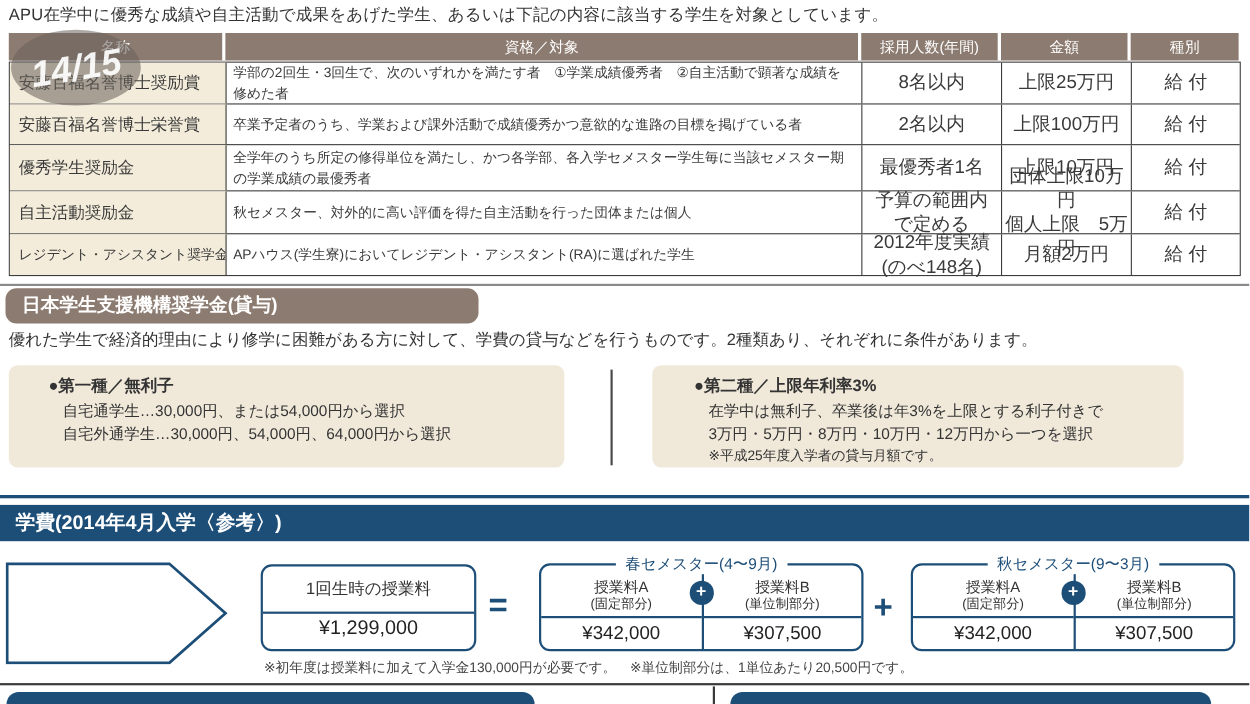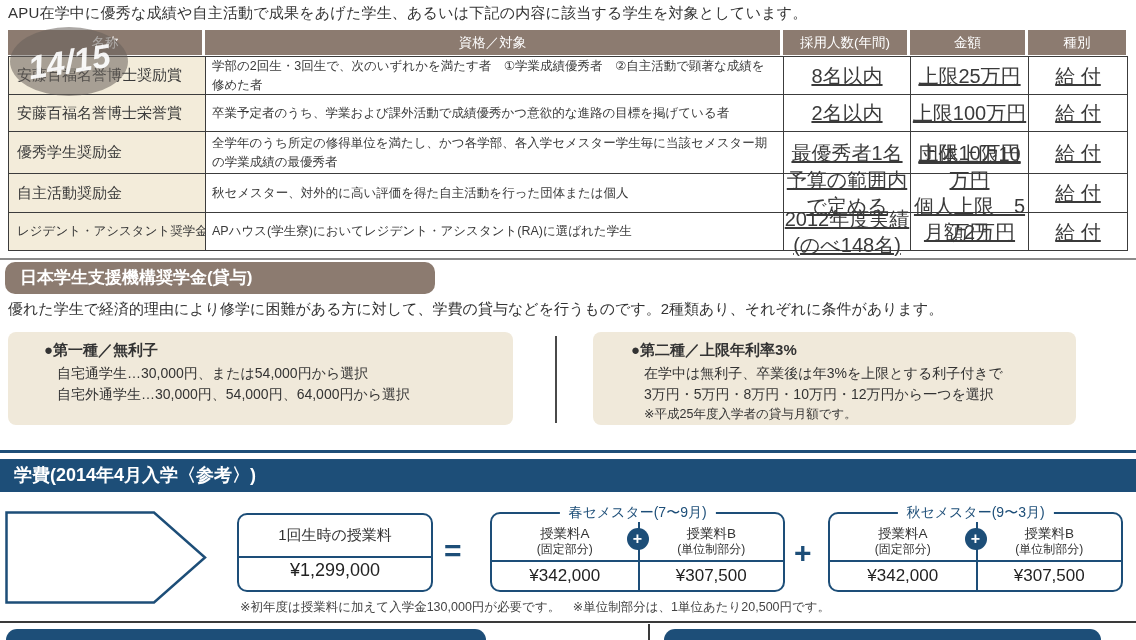--- a/index.html
+++ b/index.html
@@ -29,21 +29,21 @@
   .trow:nth-child(2) { height:37px; }
   .trow:nth-child(3) { height:42px; }
   .trow:nth-child(4) { height:39px;justify-content:flex-end; }
   .trow:nth-child(5) { height:38px; }
   .td { border-right:1px solid #3c3c3c; display:flex; align-items:center; }
   .td:last-child { border-right:none; }
   .c1 { width:197px; } .c2 { width:578px; } .c3 { width:127px; } .c4 { width:118px; } .c5 { width:98px; }
   .name { background:#f3ecda; font-size:15px; padding:0 8px; color:#3a3a3a; white-space:nowrap; overflow:hidden; }
   .trow:nth-child(5) .name { font-size:12.5px; }
   .crit { font-size:12.5px; padding:3px 6px; line-height:1.45; }
-  .ctr { justify-content:center; text-align:center; font-size:20px; white-space:pre-line; line-height:1.3;text-decoration:underline; }
+  .ctr { justify-content:center; text-align:center; font-size:17px; white-space:pre-line; line-height:1.3; }
 
   
   .rule-gray { position:absolute; left:0; top:258px; width:1136px; height:2px; background:#8a8a8a; }
   .tab { position:absolute; left:5px; top:262px; width:430px; height:32px; background:#8c7b70;
          border-radius:10px; color:#fff; font-size:17px; font-weight:bold; line-height:32px; padding-left:15px; }
   .jdesc { position:absolute; left:8px; top:300px; font-size:15px; color:#333; }
   .cream { position:absolute; top:332px; height:93px; background:#f0e9da; border-radius:8px; padding-top:9px; }
   .cream.left { left:8px; width:505px; padding-left:36px; }
   .cream.right { left:593px; width:483px; padding-left:38px; }
   .cream .hd { font-size:15px; font-weight:bold; color:#333; margin-bottom:3px; }
@@ -188,21 +188,21 @@
   </div>
 
   <div class="fy-box">
     <div class="lab">1回生時の授業料</div>
     <div class="amt">¥1,299,000</div>
   </div>
 
   <div class="op eq">=</div>
 
   <div class="sem-box spring">
-    <div class="sem-label">春セメスター(7〜9月)</div>
+    <div class="sem-label">春セメスター(4〜9月)</div>
     <div class="plus-badge">+</div>
     <div class="sem-grid">
       <div class="sem-cell">
         <div class="t1">授業料A</div>
         <div class="t2">(固定部分)</div>
       </div>
       <div class="sem-cell r">
         <div class="t1">授業料B</div>
         <div class="t2">(単位制部分)</div>
       </div>

